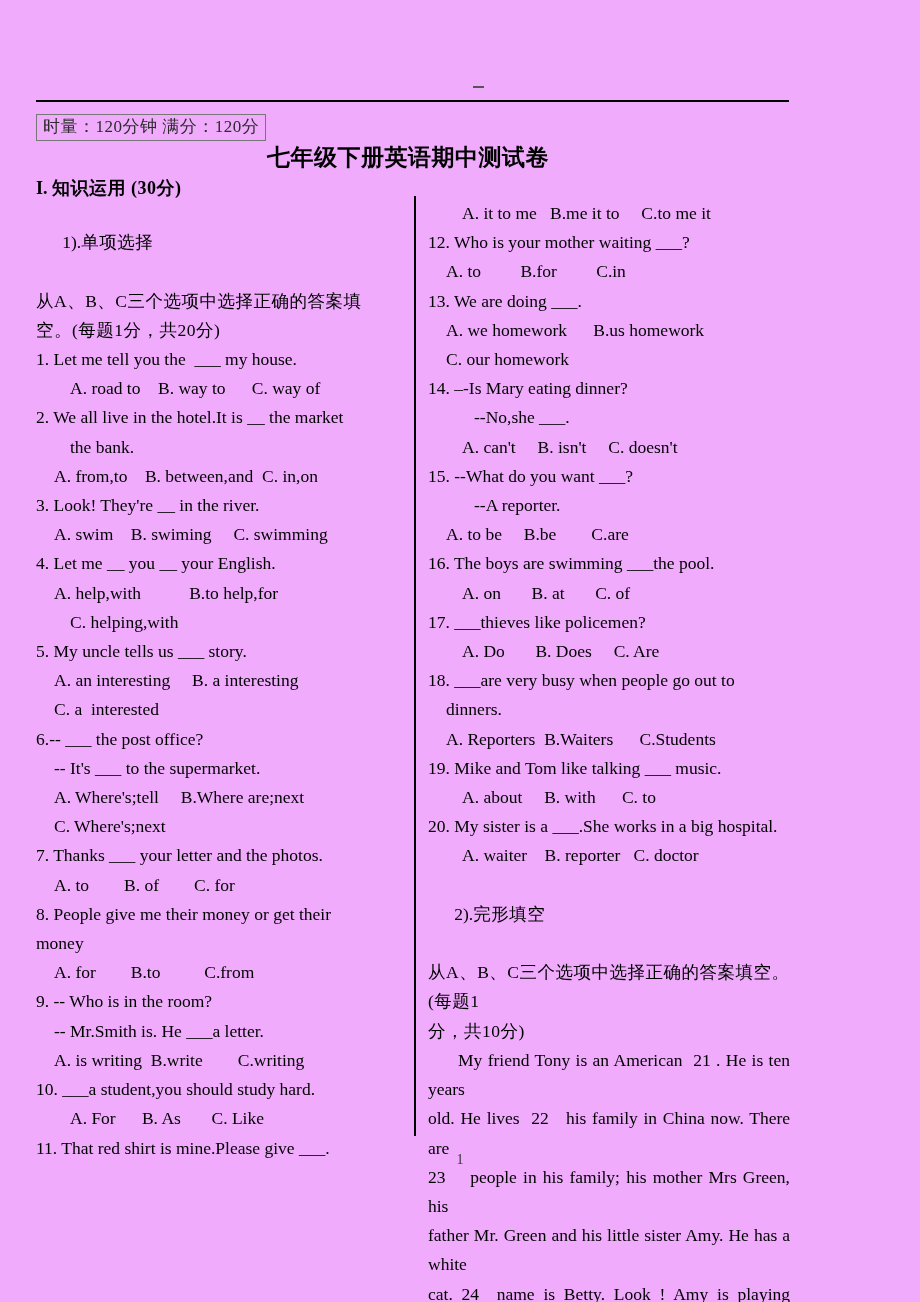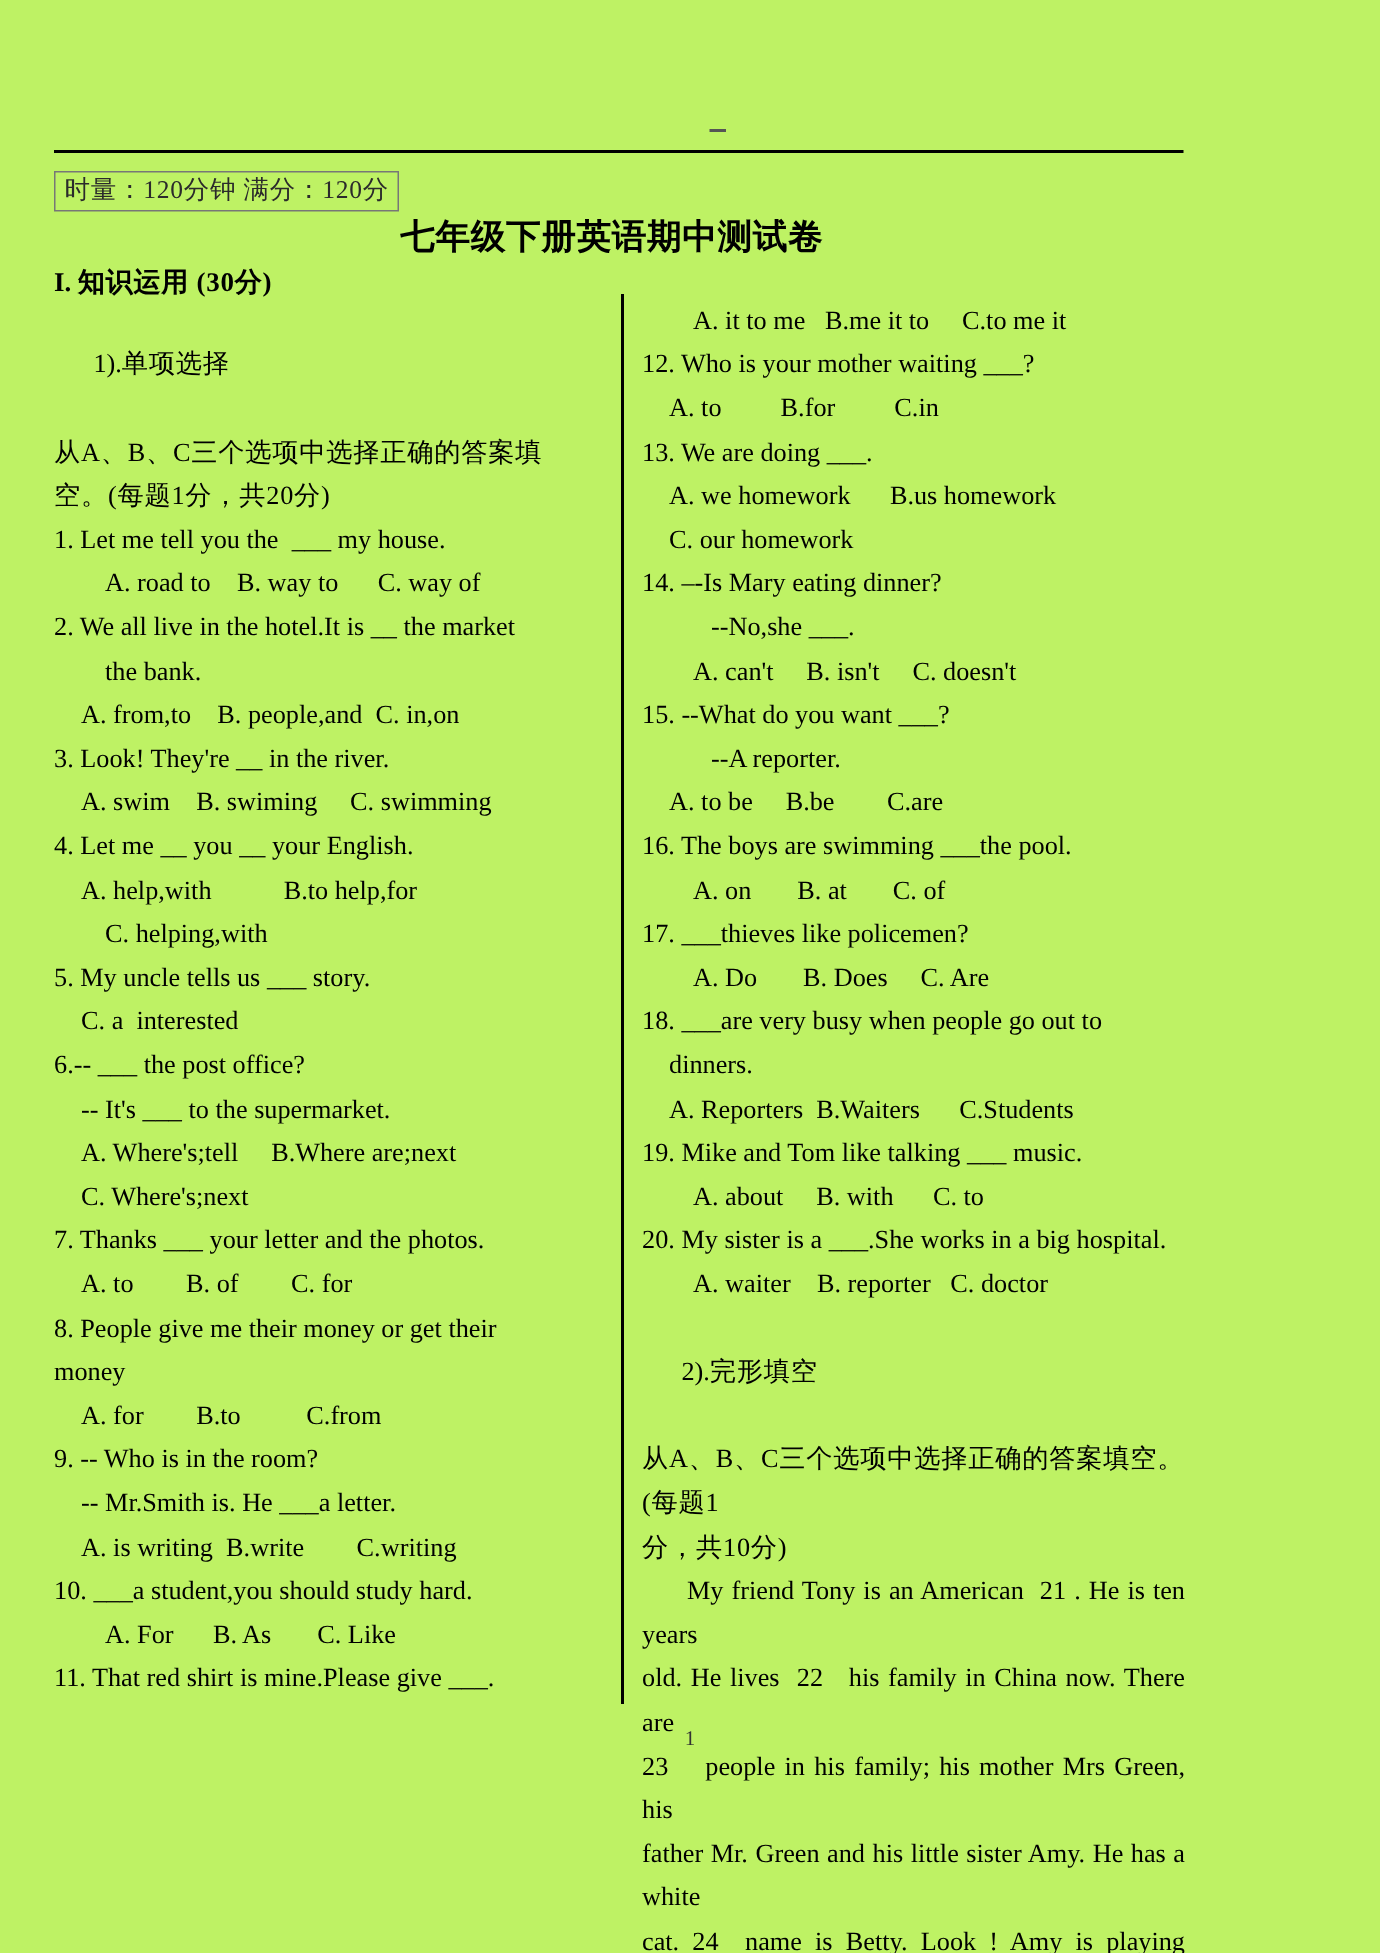--- a/index.html
+++ b/index.html
@@ -14,21 +14,21 @@
     font-family: "Liberation Serif", "DejaVu Serif", serif;
     color: #000000;
     overflow: hidden;
   }
 
   .page {
     position: absolute;
     left: 0; top: 0;
     width: 920px;
     height: 1302px;
-    background: #bef264;
+    background: #f0abfc;
   }
 
   
   .header-mark {
     position: absolute;
     left: 473px;
     top: 86px;
     width: 11px;
     height: 2px;
     background: #555;
@@ -149,27 +149,28 @@
     <div class="line b">
       <span>1).</span><span class="cjk">单项选择</span>
     </div>
     <div class="line cjk">从A、B、C三个选项中选择正确的答案填</div>
     <div class="line cjk">空。(每题1分，共20分)</div>
 
     <div class="line">1. Let me tell you the  ___ my house.</div>
     <div class="line ind2">A. road to    B. way to      C. way of</div>
     <div class="line">2. We all live in the hotel.It is __ the market</div>
     <div class="line ind2">the bank.</div>
-    <div class="line ind1">A. from,to    B. people,and  C. in,on</div>
+    <div class="line ind1">A. from,to    B. between,and  C. in,on</div>
     <div class="line">3. Look! They're __ in the river.</div>
     <div class="line ind1">A. swim    B. swiming     C. swimming</div>
     <div class="line">4. Let me __ you __ your English.</div>
     <div class="line ind1">A. help,with           B.to help,for</div>
     <div class="line ind2">C. helping,with</div>
     <div class="line">5. My uncle tells us ___ story.</div>
+    <div class="line ind1">A. an interesting     B. a interesting</div>
     <div class="line ind1">C. a  interested</div>
     <div class="line">6.-- ___ the post office?</div>
     <div class="line ind1">-- It's ___ to the supermarket.</div>
     <div class="line ind1">A. Where's;tell     B.Where are;next</div>
     <div class="line ind1">C. Where's;next</div>
     <div class="line">7. Thanks ___ your letter and the photos.</div>
     <div class="line ind1">A. to        B. of        C. for</div>
     <div class="line">8. People give me their money or get their</div>
     <div class="line">money</div>
     <div class="line ind1">A. for        B.to          C.from</div>

